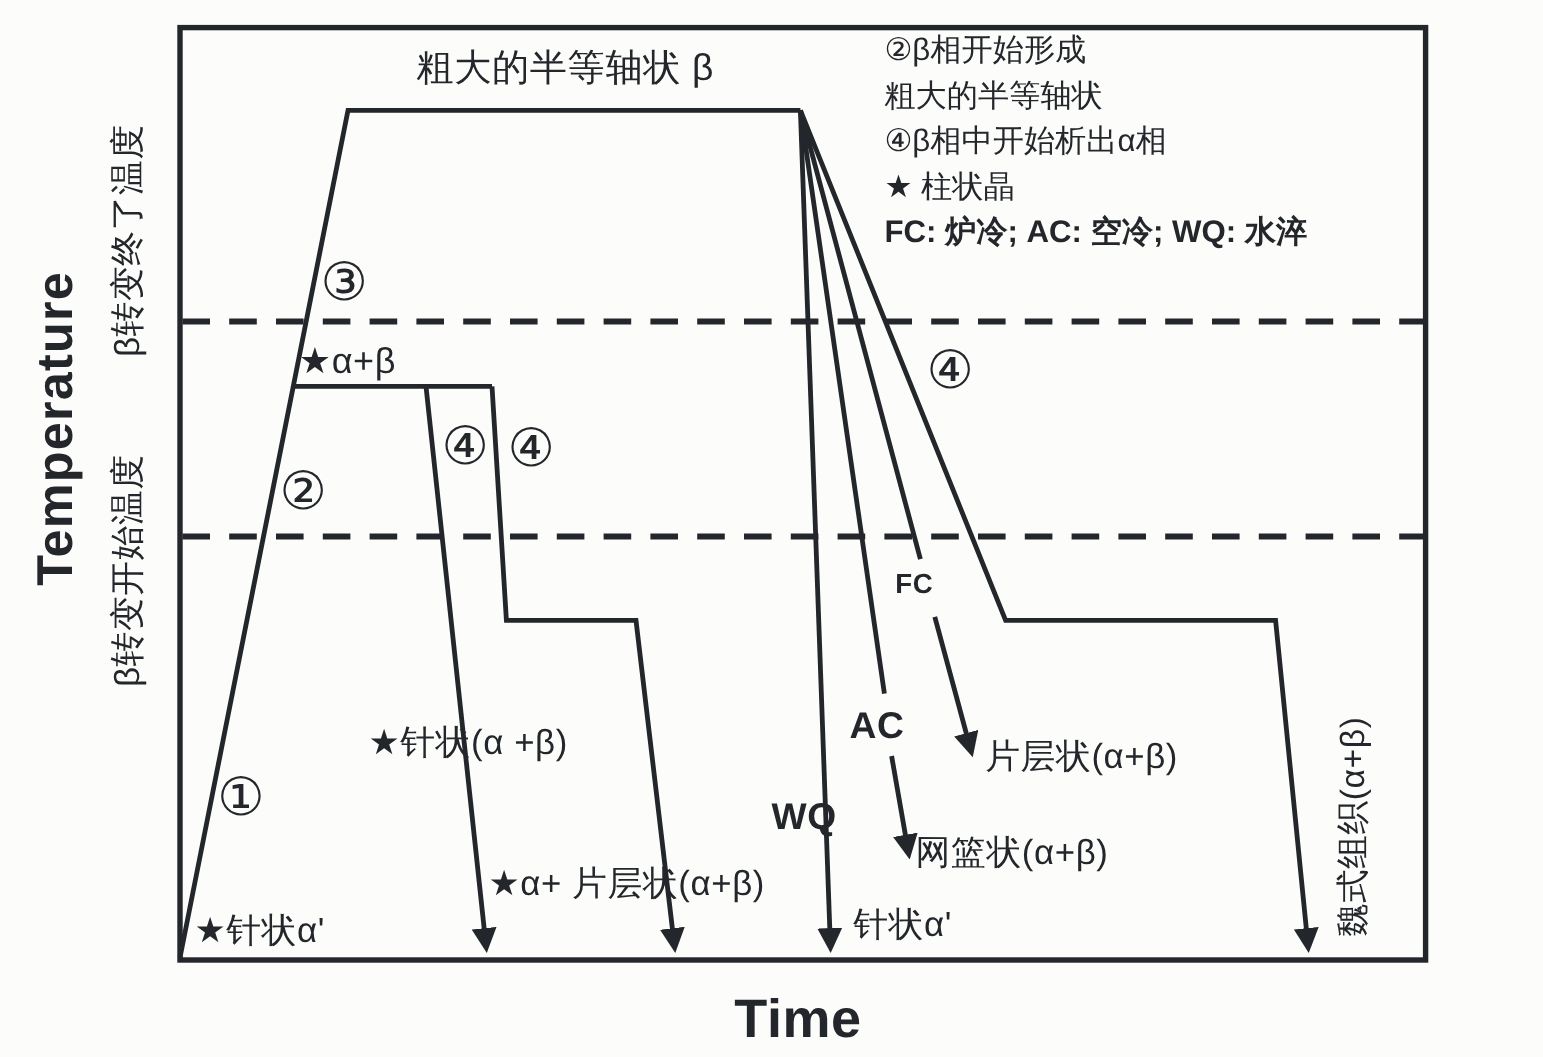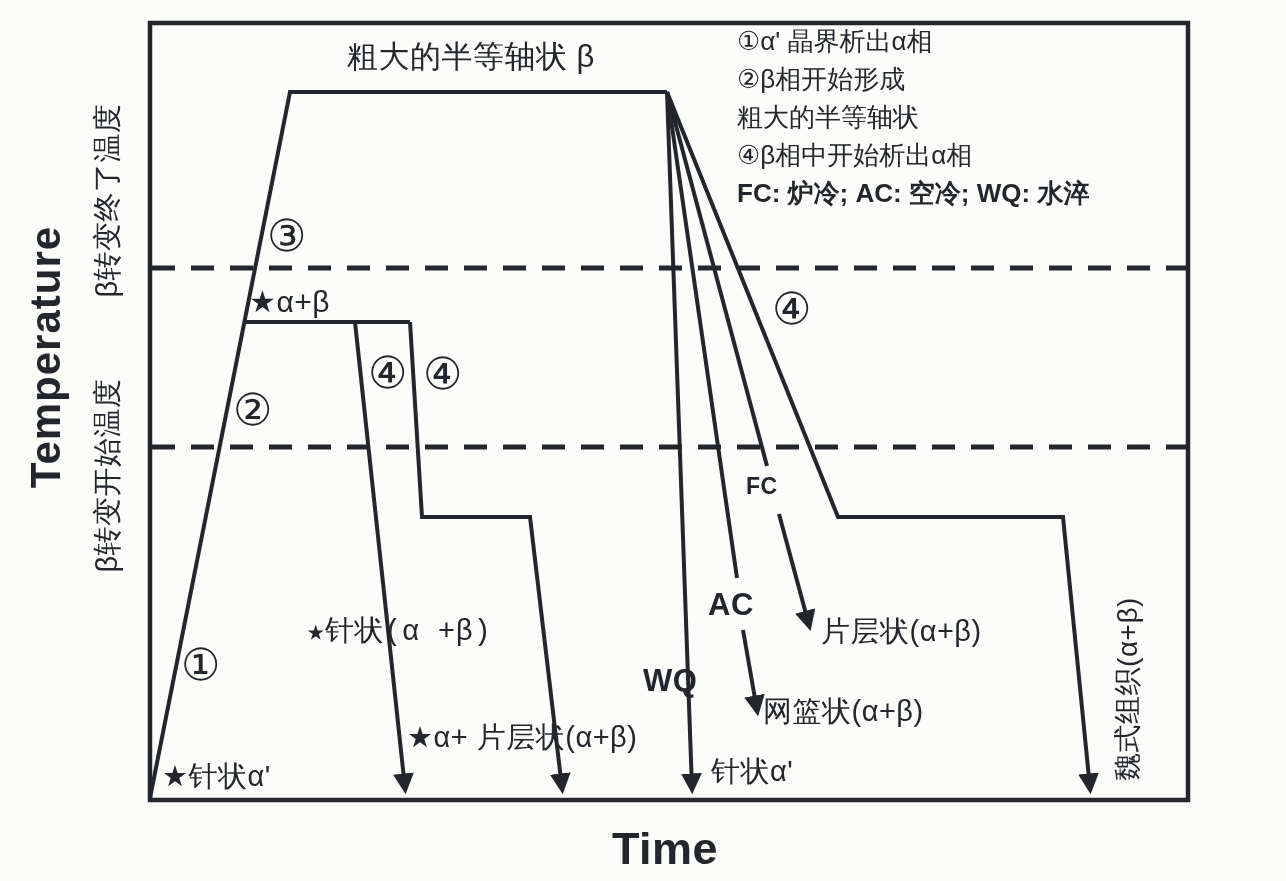--- a/index.html
+++ b/index.html
@@ -75,36 +75,36 @@
   </svg>
 
   <div class="lbl vlbl bold" style="left:-94px;top:333px;width:280px;height:48px;font-size:42px;letter-spacing:1px;">Temperature</div>
   <div class="lbl vlbl cjk" style="left:-10px;top:184px;width:235px;height:33px;">β转变终了温度</div>
   <div class="lbl vlbl cjk" style="left:-18px;top:459px;width:250px;height:33px;">β转变开始温度</div>
   <div class="lbl bold" style="left:565px;top:824px;width:200px;font-size:45px;text-align:center;">Time</div>
 
   <div class="lbl cjk" style="left:347px;top:40px;font-size:31px;">粗大的半等轴状 β</div>
 
   <div class="legend">
-    <div>①α' 晶界析出α相</div>
     <div>②β相开始形成</div>
     <div>粗大的半等轴状</div>
     <div>④β相中开始析出α相</div>
+    <div>★ 柱状晶</div>
     <div class="bold">FC: 炉冷; AC: 空冷; WQ: 水淬</div>
   </div>
 
   <div class="lbl marker" style="left:181px;top:641px;">①</div>
   <div class="lbl marker" style="left:233px;top:386px;">②</div>
   <div class="lbl marker" style="left:267px;top:212px;">③</div>
   <div class="lbl marker" style="left:368px;top:349px;">④</div>
   <div class="lbl marker" style="left:423px;top:350px;">④</div>
   <div class="lbl marker" style="left:772px;top:285px;">④</div>
 
   <div class="lbl cjk" style="left:249px;top:285px;font-size:30px;">★α+β</div>
-  <div class="lbl cjk" style="left:307px;top:617px;font-family:Liberation Mono, monospace;">★针状(α +β)</div>
+  <div class="lbl cjk" style="left:307px;top:603px;">★针状(α +β)</div>
   <div class="lbl cjk" style="left:407px;top:721px;">★α+ 片层状(α+β)</div>
   <div class="lbl cjk" style="left:162px;top:760px;">★针状α'</div>
 
   <div class="lbl bold" style="left:643px;top:664px;font-size:31px;">WQ</div>
   <div class="lbl bold" style="left:708px;top:588px;font-size:31px;">AC</div>
   <div class="lbl bold" style="left:746px;top:474px;font-size:23px;">FC</div>
 
   <div class="lbl cjk" style="left:821px;top:615px;">片层状(α+β)</div>
   <div class="lbl cjk" style="left:763px;top:695px;">网篮状(α+β)</div>
   <div class="lbl cjk" style="left:711px;top:755px;">针状α'</div>

